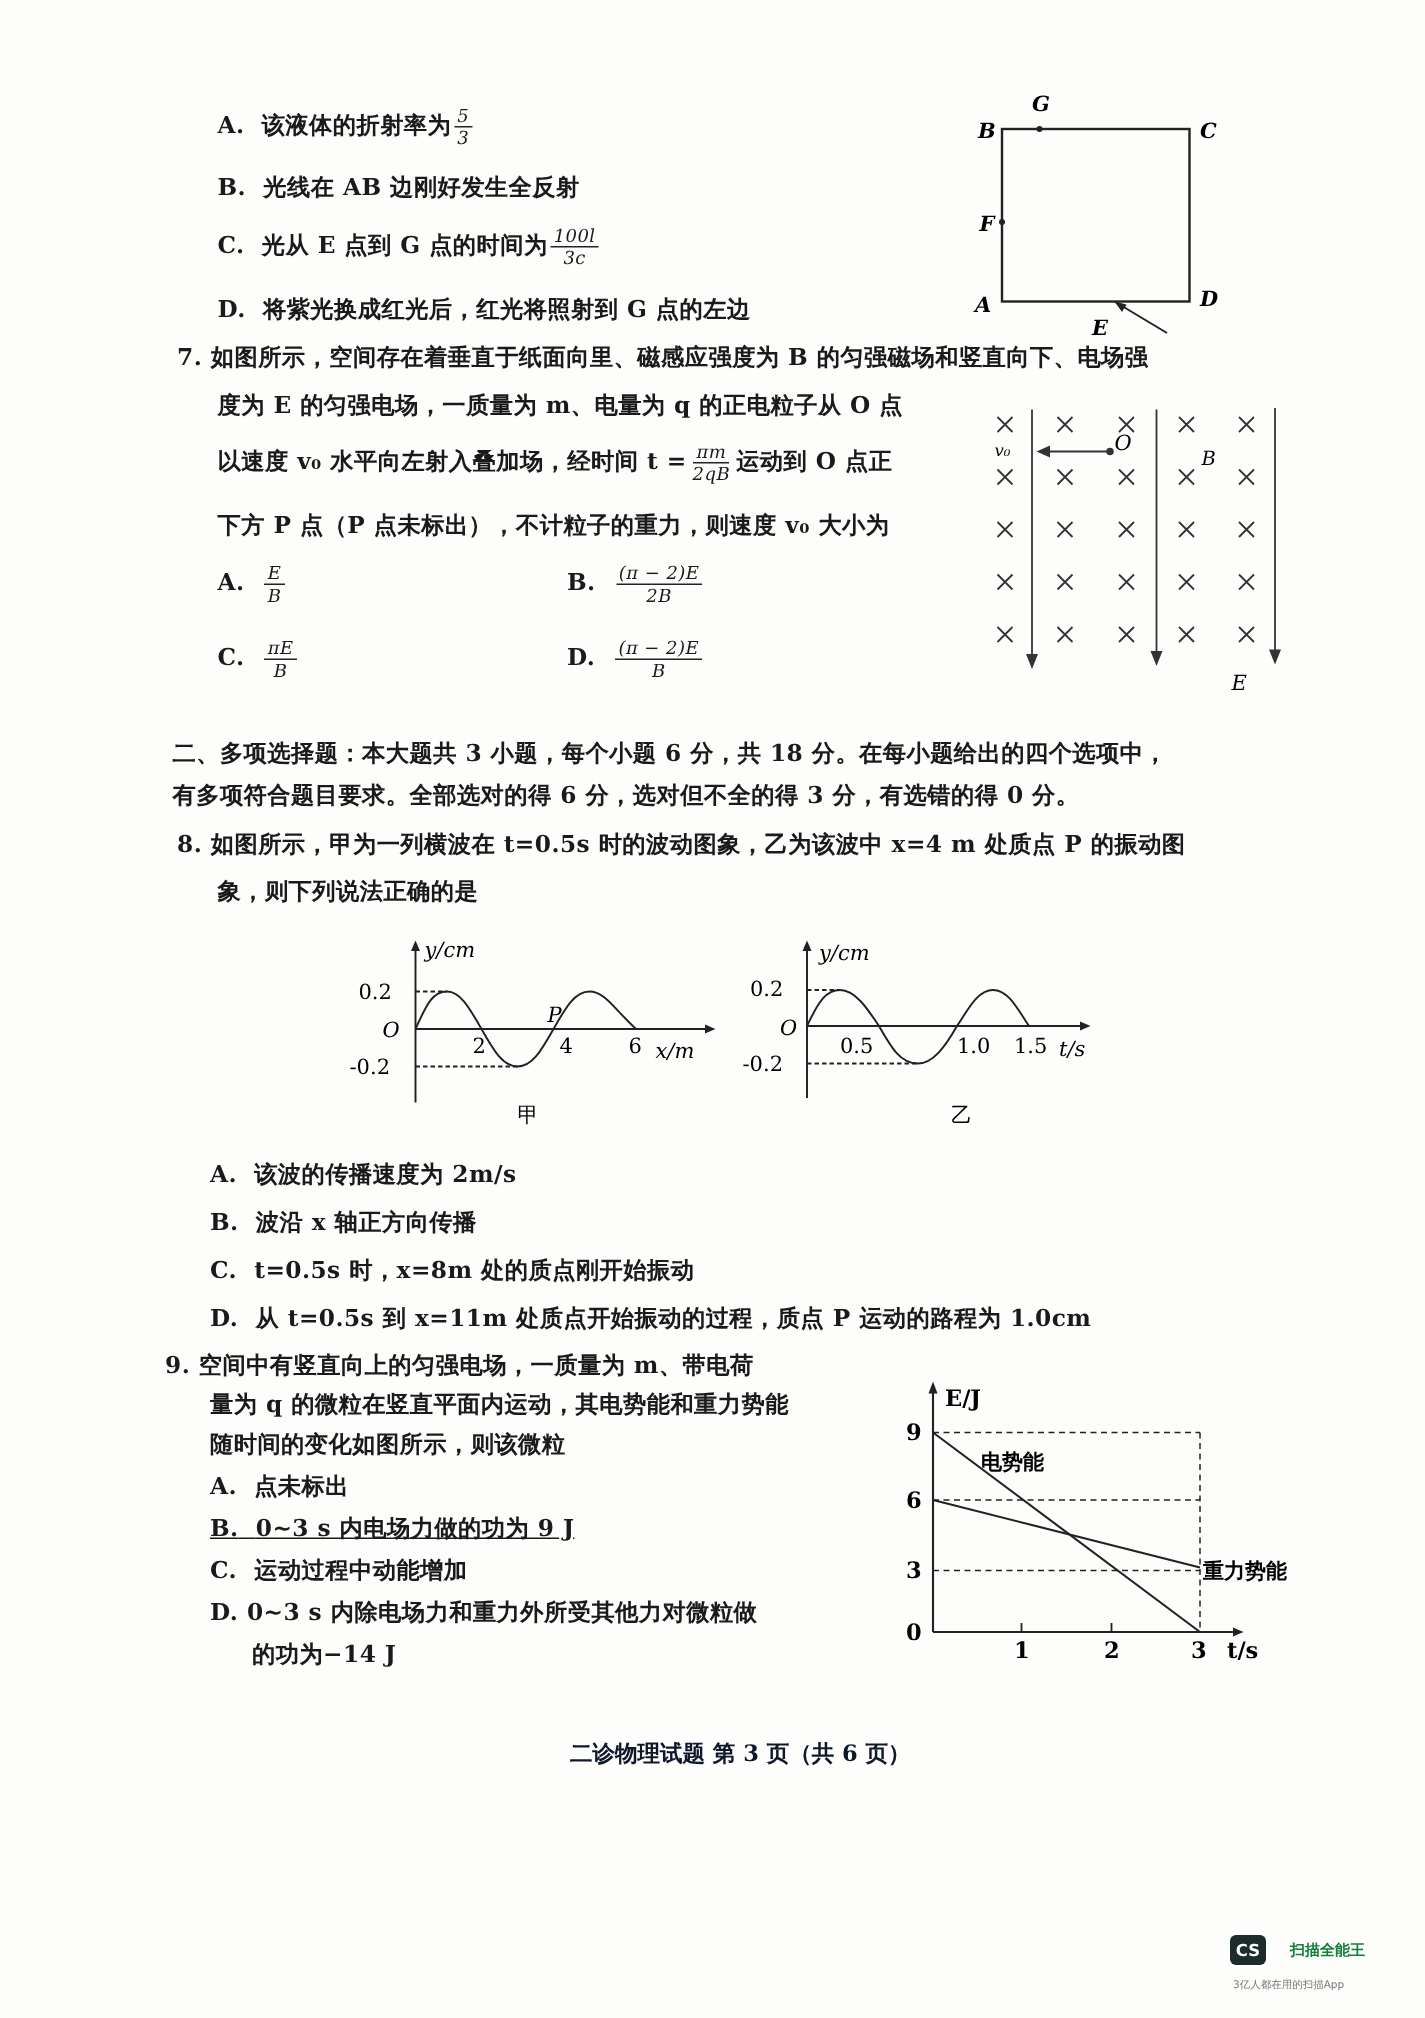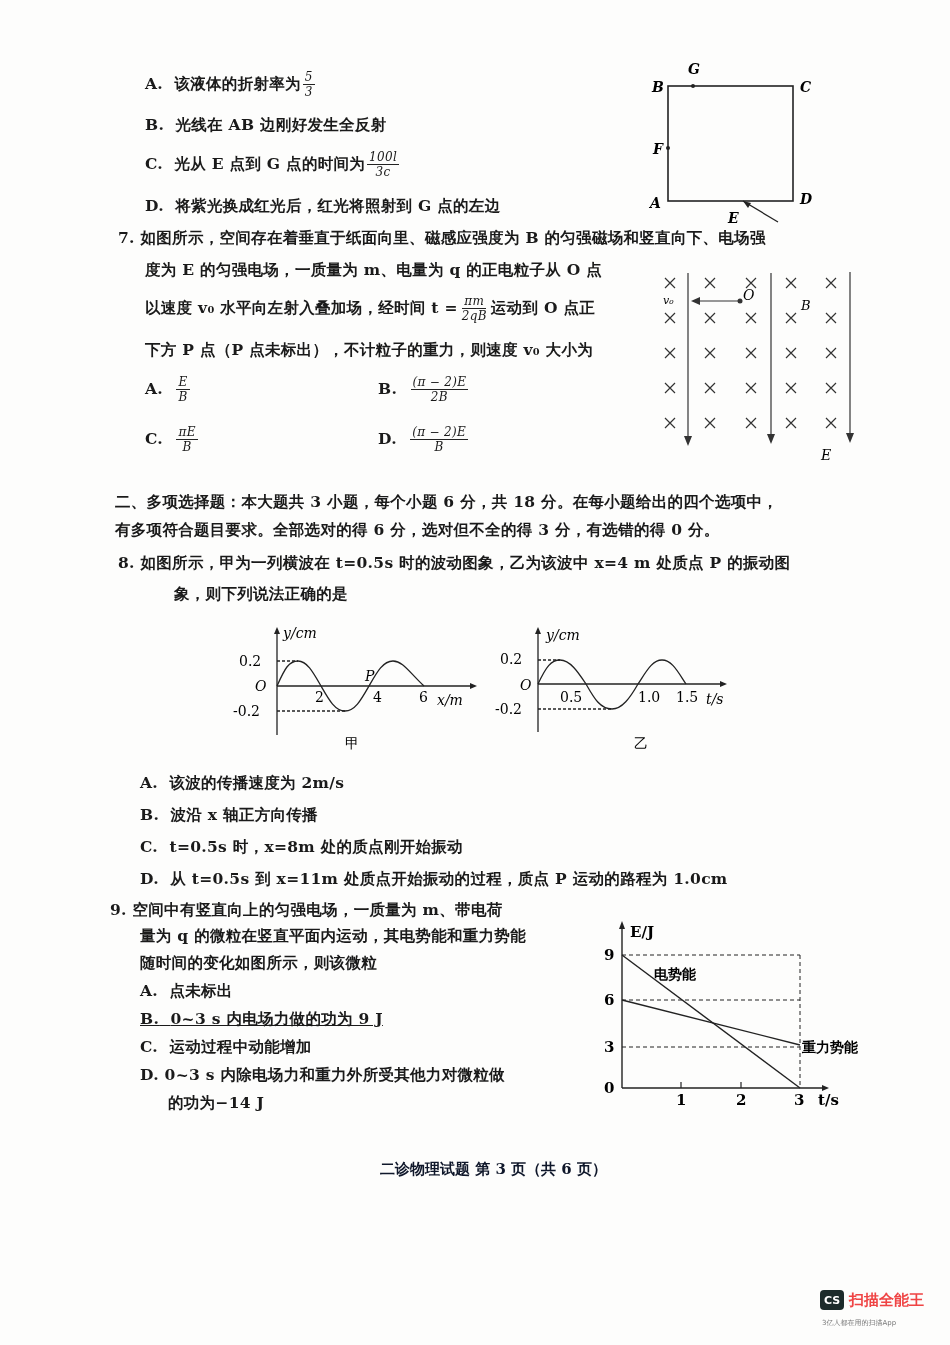--- a/index.html
+++ b/index.html
@@ -8,21 +8,21 @@
     font-family: "DejaVu Serif", "Liberation Serif", serif; color: #1a1a1a;
   }
   .abs { position: absolute; }
   .txt { font-size: 15.5px; font-weight: bold; white-space: nowrap; letter-spacing: 0.3px; }
   .frac { display: inline-flex; flex-direction: column; align-items: center; vertical-align: middle; font-size: 12px; line-height: 14px; margin: 0 2px; font-style: italic; font-weight: normal; }
   .frac .num { border-bottom: 1px solid #222; padding: 0 2px; }
   .frac .den { padding: 0 2px; }
   svg text { font-family: "DejaVu Serif", "Liberation Serif", serif; }
   .footer { font-size: 15px; font-weight: bold; color: #0f172a; }
   .wm-logo { width: 24px; height: 20px; background: #1c2b2b; border-radius: 4px; color: #fff; font-family: "DejaVu Sans", sans-serif; font-size: 11px; font-weight: bold; display:flex; align-items:center; justify-content:center; }
-  .wm-title { font-family: "DejaVu Sans", sans-serif; font-size: 15px; font-weight: bold; color: #ef4444; }
+  .wm-title { font-family: "DejaVu Sans", sans-serif; font-size: 10px; font-weight: bold; color: #15803d; }
   .wm-sub { font-family: "DejaVu Sans", sans-serif; font-size: 7px; color: #777; }
 </style>
 </head>
 <body>
 
 <div class="abs txt" style="left:145px;top:70px;">
   <span>A.</span>&nbsp;&nbsp;<span>该液体的折射率为</span><span class="frac">
       <span class="num">5</span>
       <span class="den">3</span>
     </span>
@@ -141,21 +141,21 @@
   <text x="146" y="42" font-size="13" font-style="italic">B</text>
   <text x="166" y="192" font-size="14" font-style="italic">E</text>
 </svg>
 
 <div class="abs txt" style="left:115px;top:492px;">二、多项选择题：本大题共 3 小题，每个小题 6 分，共 18 分。在每小题给出的四个选项中，</div>
 <div class="abs txt" style="left:115px;top:520px;">有多项符合题目要求。全部选对的得 6 分，选对但不全的得 3 分，有选错的得 0 分。</div>
 
 <div class="abs txt" style="left:118px;top:553px;">
   <span>8.</span>&nbsp;<span>如图所示，甲为一列横波在 t=0.5s 时的波动图象，乙为该波中 x=4 m 处质点 P 的振动图</span>
 </div>
-<div class="abs txt" style="left:145px;top:584px;margin-left:29px;">象，则下列说法正确的是</div>
+<div class="abs txt" style="left:145px;top:584px;">象，则下列说法正确的是</div>
 
 <svg class="abs" style="left:225px;top:620px;" width="270" height="135">
   <g stroke="#222" stroke-width="1.3" fill="none">
     <line x1="52" y1="115" x2="52" y2="12"></line>
     <line x1="52" y1="66" x2="245" y2="66"></line>
     <line x1="52" y1="41" x2="73" y2="41" stroke-dasharray="3,2"></line>
     <line x1="52" y1="91" x2="120" y2="91" stroke-dasharray="3,2"></line>
     <path d="M52,66 C60,48 64,41 73,41 C82,41 88,52 96,66 C104,80 110,91 120,91 C130,91 136,80 144,66 C152,52 158,41 168,41 C178,41 184,52 199,66"></path>
   </g>
   <polygon points="49,14 55,14 52,7" fill="#222"></polygon>
@@ -248,17 +248,17 @@
   <text x="86" y="190" font-size="15" font-weight="bold">1</text>
   <text x="146" y="190" font-size="15" font-weight="bold">2</text>
   <text x="204" y="190" font-size="15" font-weight="bold">3</text>
   <text x="228" y="190" font-size="15" font-weight="bold">t/s</text>
   <text x="64" y="64" font-size="14" font-weight="bold">电势能</text>
   <text x="212" y="137" font-size="14" font-weight="bold">重力势能</text>
 </svg>
 
 <div class="abs footer" style="left:380px;top:1160px;">二诊物理试题  第 3 页（共 6 页）</div>
 
-<div class="abs" style="left:820px;top:1290px;display:flex;align-items:center;gap:5px;">
+<div class="abs" style="left:820px;top:1290px;display:flex;align-items:center;gap:16px;">
   <div class="wm-logo">CS</div>
   <div class="wm-title">扫描全能王</div>
 </div>
 <div class="abs wm-sub" style="left:822px;top:1318px;">3亿人都在用的扫描App</div>
 
 </body></html>

